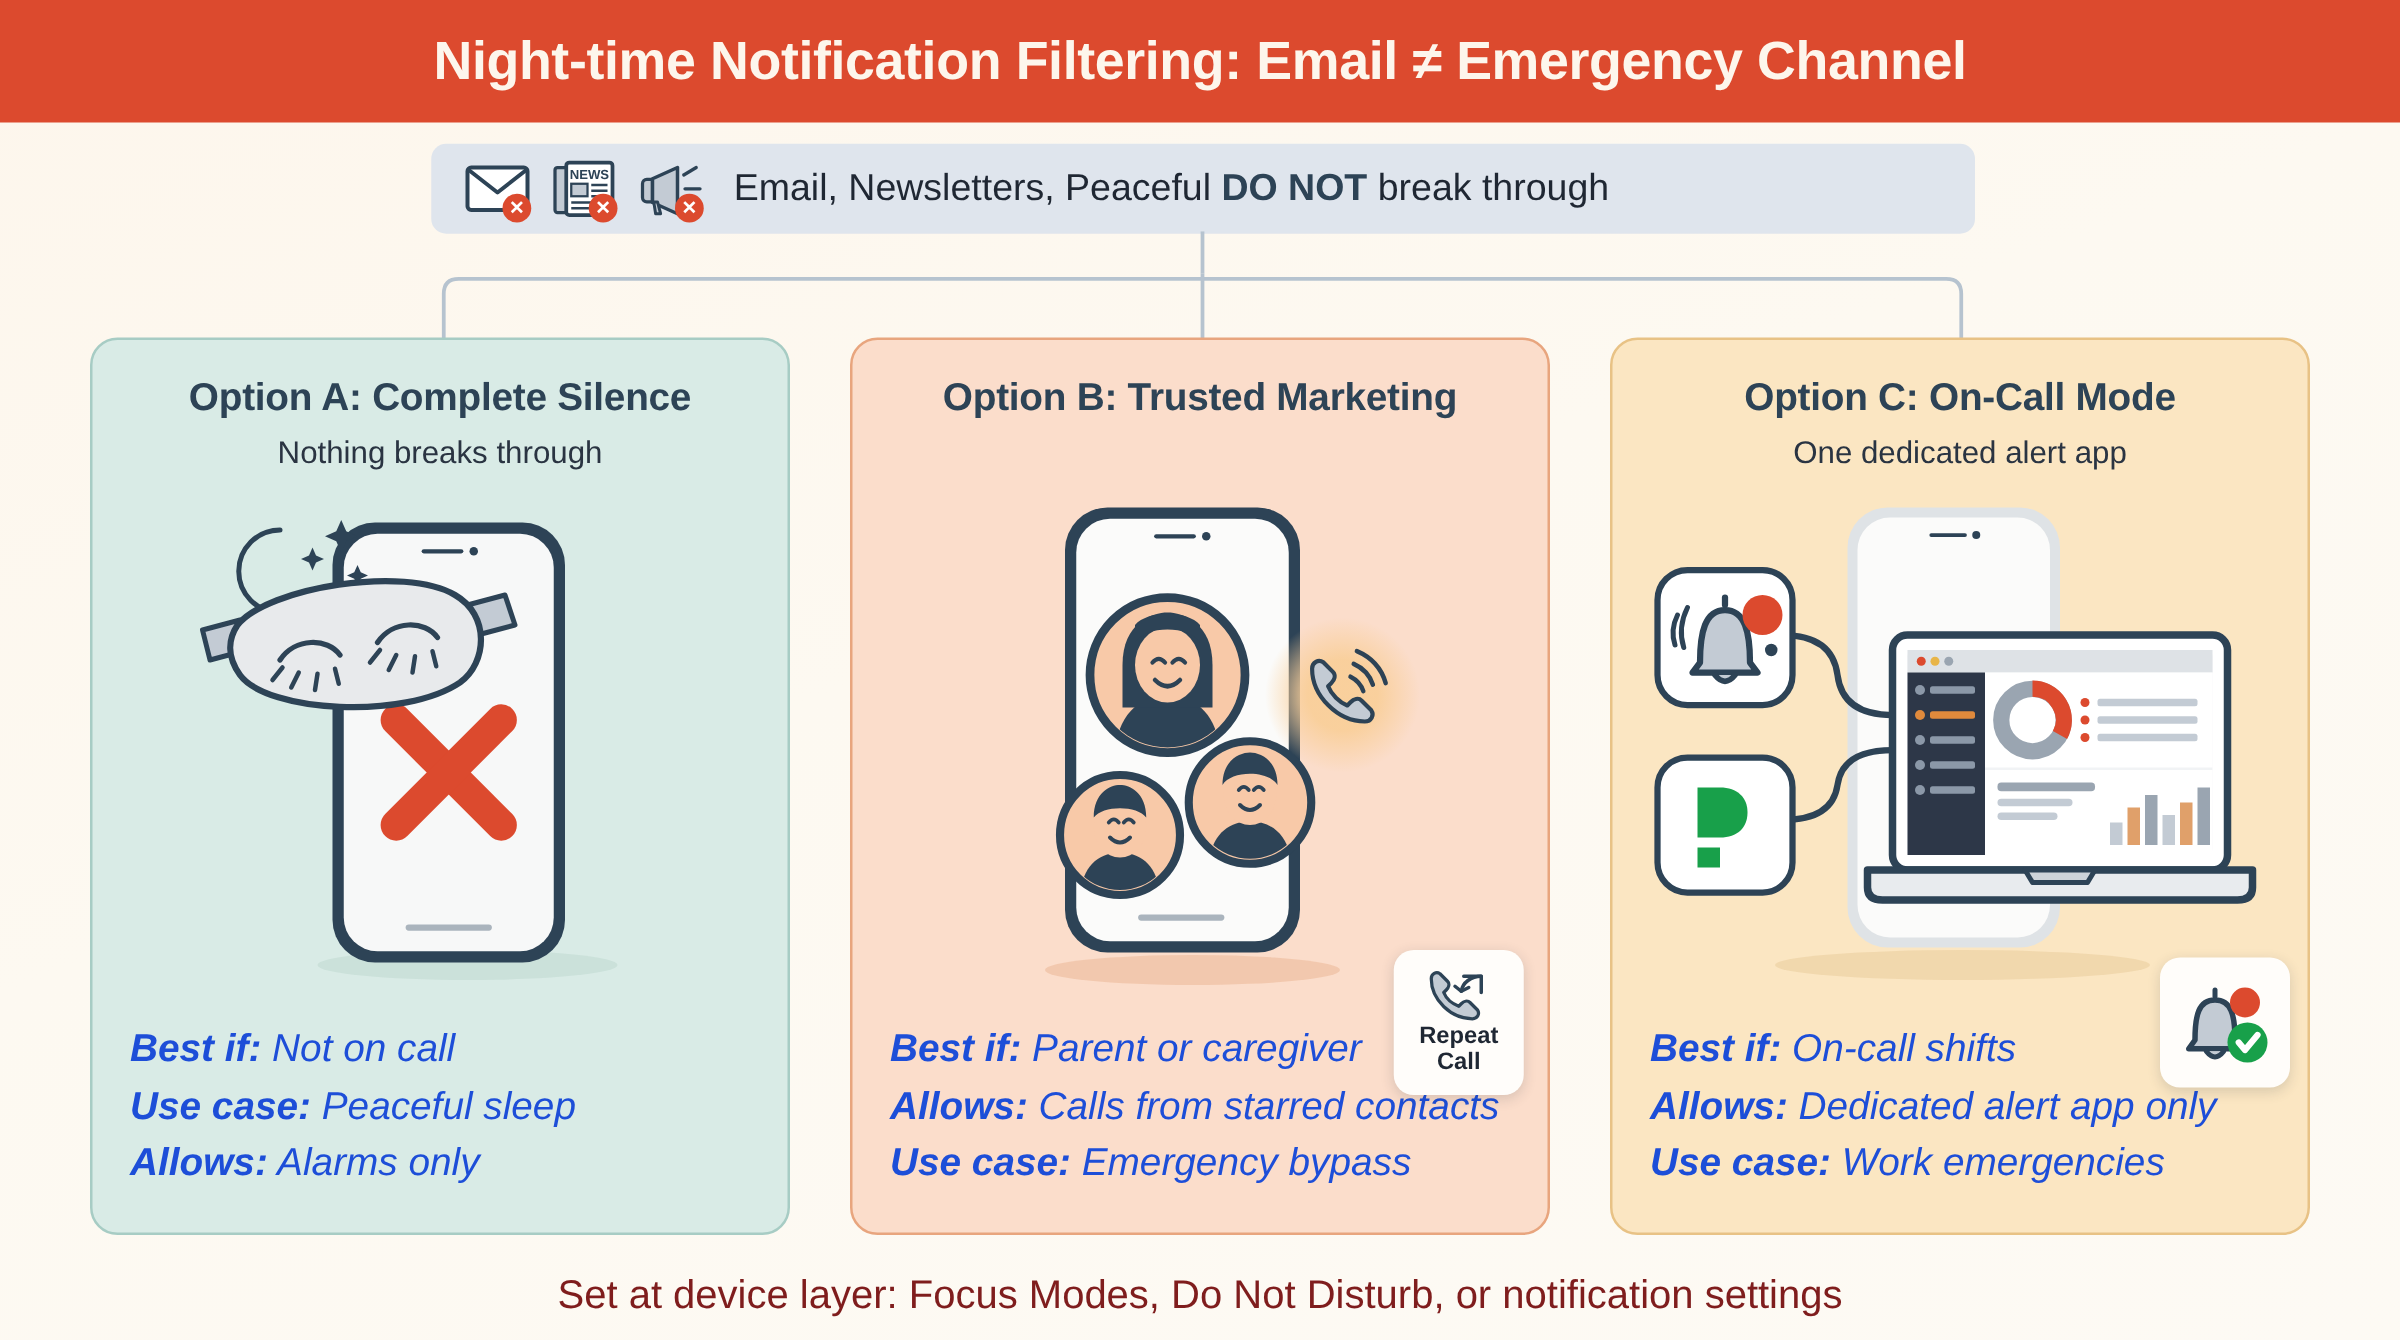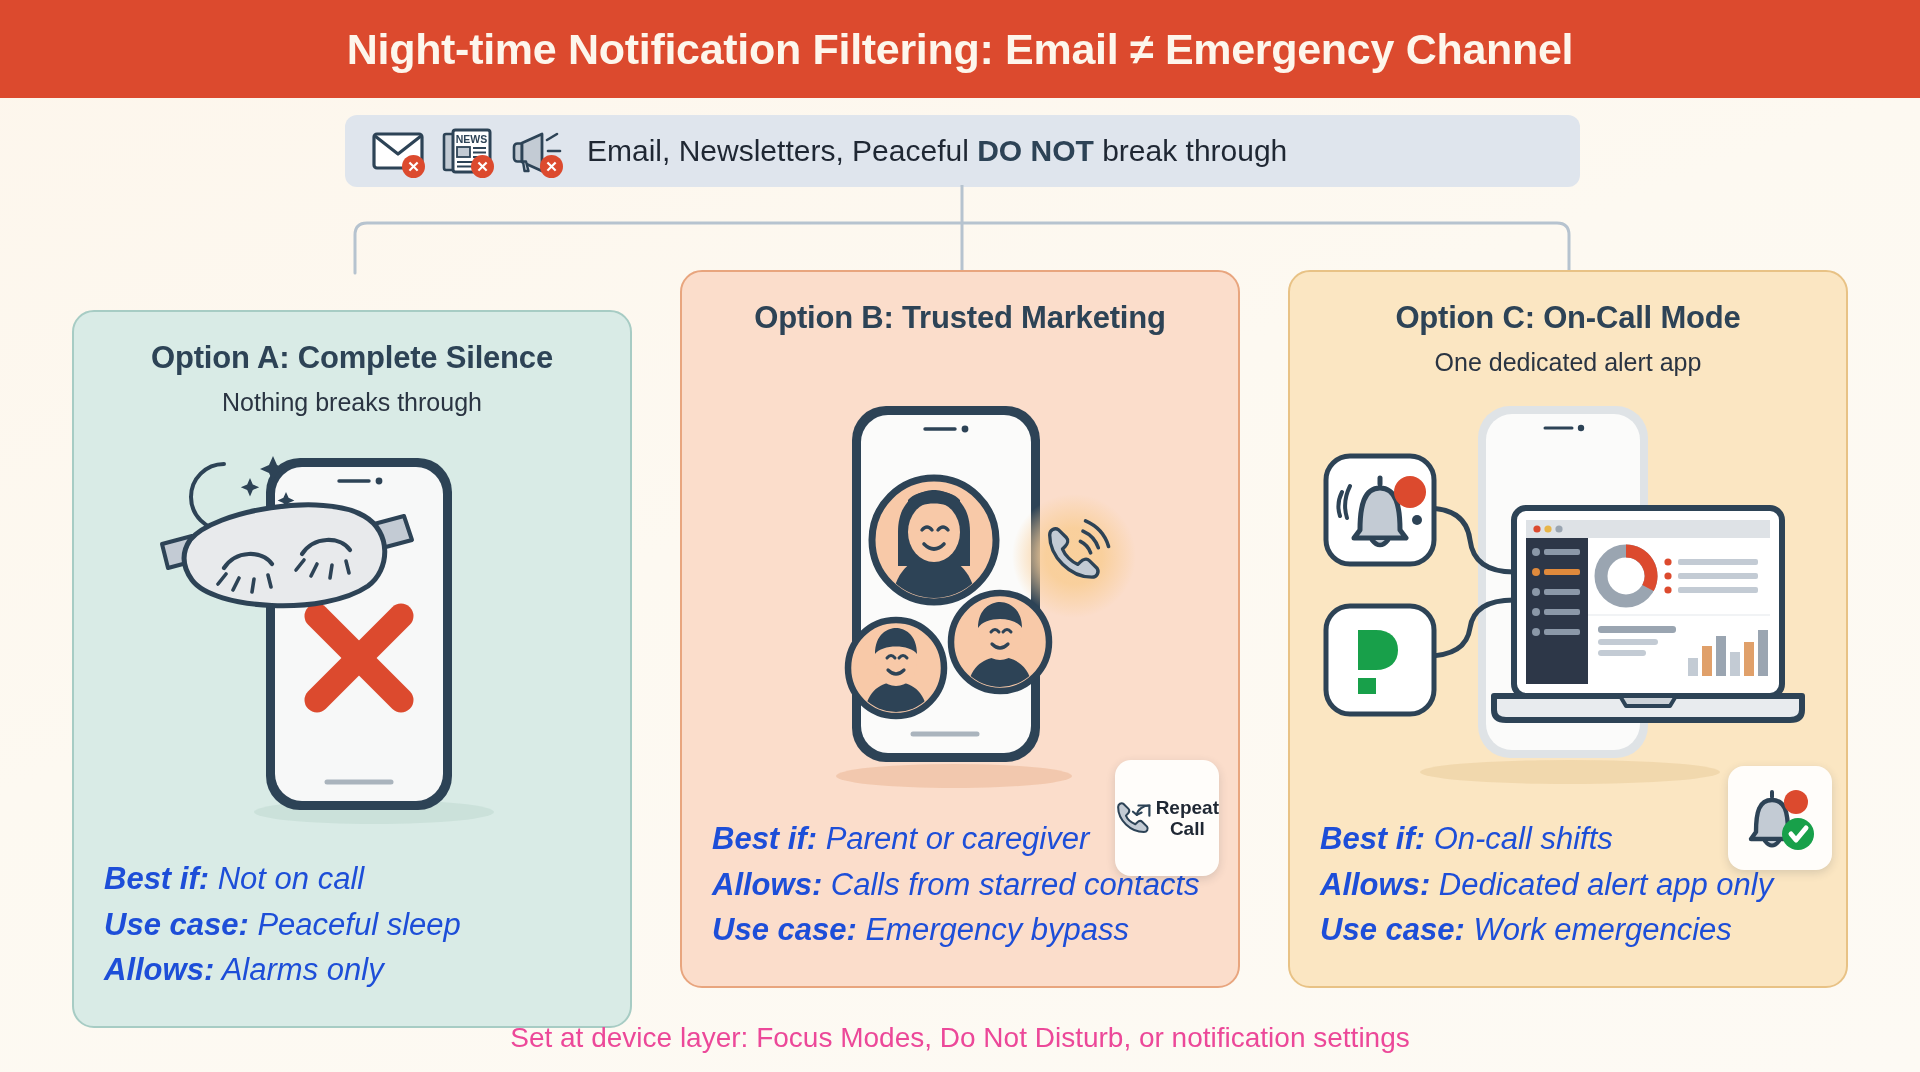--- a/index.html
+++ b/index.html
@@ -104,21 +104,21 @@
     gap: 48px;
   }
   .card {
     width: 560px;
     height: 718px;
     border-radius: 22px;
     position: relative;
     padding: 28px 26px 0;
     overflow: hidden;
   }
-  .card.a { background: #d9ebe6; border: 2px solid #a7ccc4; margin-top: 40px; }
+  .card.a { background: #d9ebe6; border: 2px solid #a7ccc4; }
   .card.b { background: #fbddcb; border: 2px solid #e8a57e; }
   .card.c { background: #fbe6c2; border: 2px solid #e8c285; }
 
   .card-title {
     text-align: center;
     font-size: 31px;
     font-weight: bold;
     color: #2d4356;
     letter-spacing: -0.2px;
     white-space: nowrap;
@@ -153,21 +153,21 @@
   }
   .fact b { font-weight: bold; }
 
   
   .float-badge {
     position: absolute;
     background: #fffdfa;
     border-radius: 16px;
     box-shadow: 0 3px 10px rgba(40,50,60,0.16);
     display: flex;
-    flex-direction: row;
+    flex-direction: column;
     align-items: center;
     justify-content: center;
   }
   .fb-label {
     font-size: 19px;
     font-weight: bold;
     color: #1f2733;
     line-height: 1.12;
     text-align: center;
   }
@@ -182,22 +182,22 @@
     width: 104px; height: 104px;
     z-index: 5;
   }
 
   
   .footer {
     position: absolute;
     left: 0; bottom: 18px;
     width: 1920px;
     text-align: center;
-    font-size: 28px;
-    color: #ec4899;
+    font-size: 32px;
+    color: #7f1d1d;
   }
 </style>
 </head>
 <body>
 
 <div class="header-banner">
   <div class="header-title">Night-time Notification Filtering: Email ≠ Emergency Channel</div>
 </div>
 
 <div class="blocked-banner">

